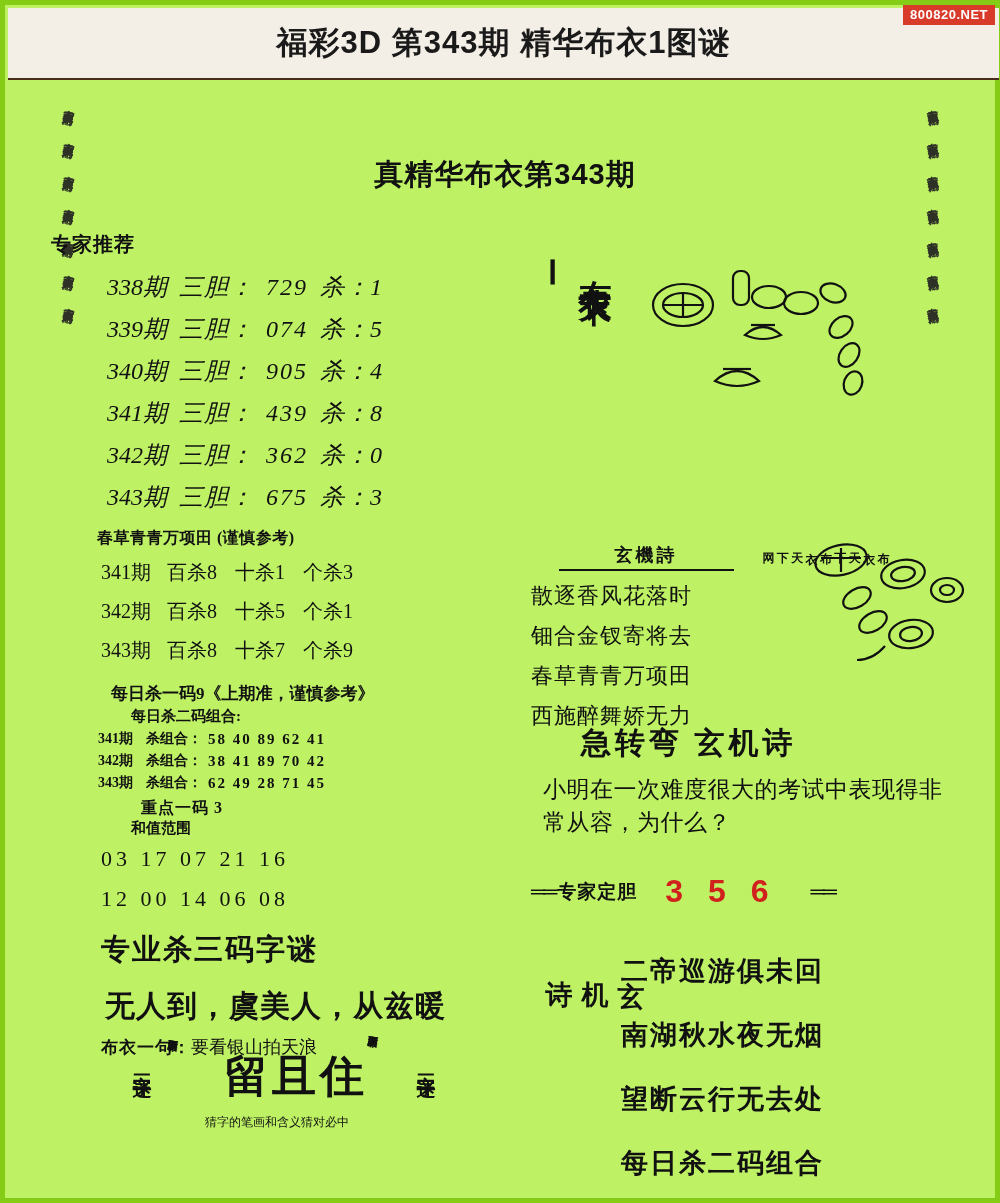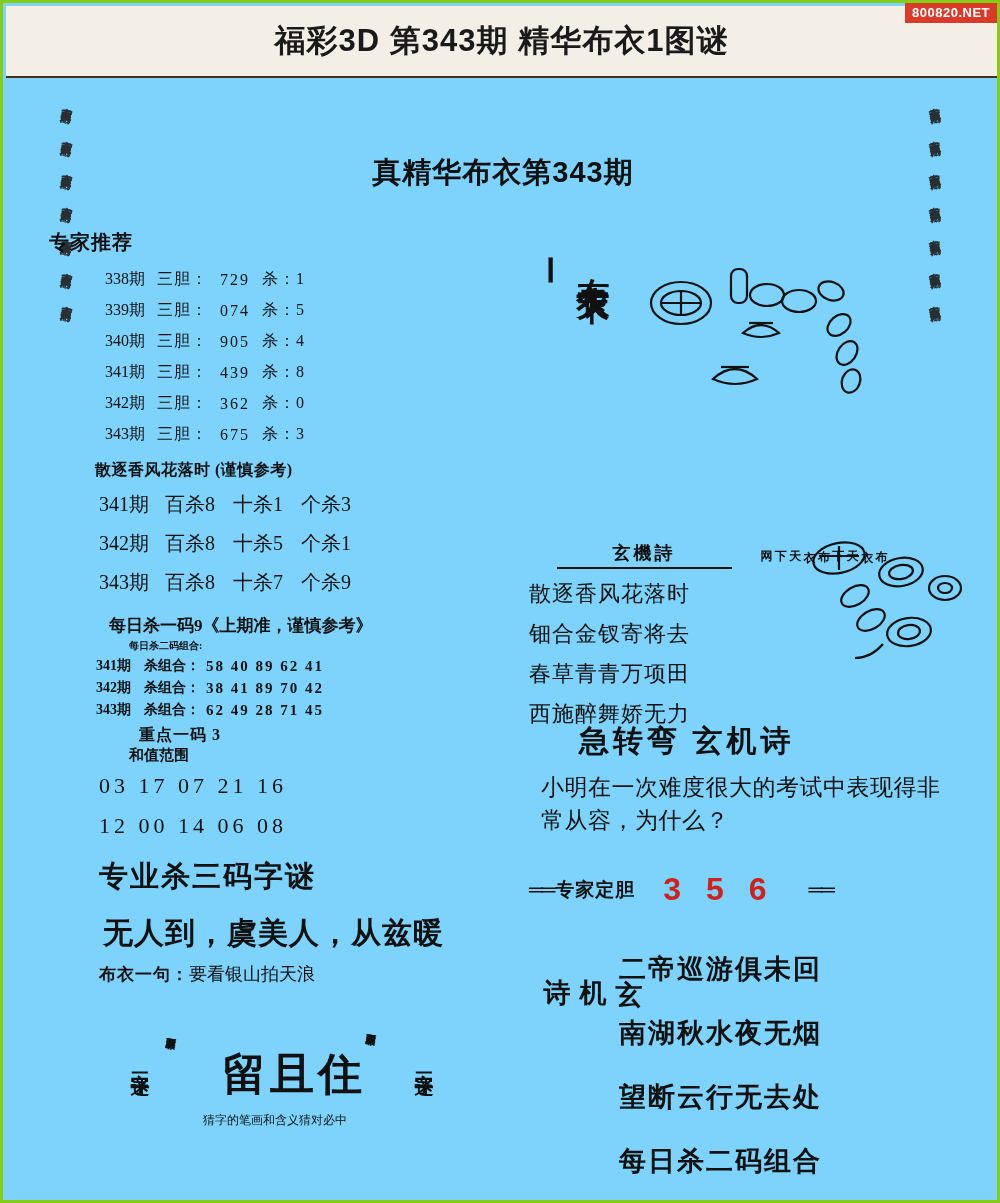--- a/index.html
+++ b/index.html
@@ -13,22 +13,22 @@
     font-family: "Liberation Serif", serif;
     color: #111;
     position: relative;
     overflow: hidden;
   }
   .page {
     position: relative;
     width: 1000px;
     height: 1203px;
     box-sizing: border-box;
-    border: 3px solid #84cc16;
-    background: #7dd3fc;
+    border: 5px solid #84cc16;
+    background: #bef264;
   }
   
   .site-stamp {
     position: absolute;
     top: 0px;
     right: 0px;
     background: #d93b2b;
     color: #fff;
     font-family: "Liberation Sans", sans-serif;
     font-size: 13px;
@@ -120,23 +120,24 @@
     font-weight: bold;
     letter-spacing: 1px;
     margin-left: -40px;
   }
   table.tips {
     border-collapse: collapse;
     margin-top: 8px;
     margin-left: 10px;
   }
   table.tips td {
-    font-size: 16px;
+    font-size: 24px;
     padding: 5px 6px;
     white-space: nowrap;
+    font-style: italic;
   }
   td.period { text-align: right; padding-right: 10px; }
   td.lbl { letter-spacing: 1px; }
   td.num { letter-spacing: 2px; padding-left: 2px; padding-right: 10px;}
   td.kill { letter-spacing: 1px; }
 
   .sub-head {
     margin-top: 10px;
     font-size: 16px;
     font-weight: bold;
@@ -158,21 +159,21 @@
 
   .daily-head {
     margin-top: 12px;
     margin-left: 20px;
     font-size: 17px;
     font-weight: bold;
   }
   .combo-head {
     margin-top: 2px;
     margin-left: 40px;
-    font-size: 10px;
+    font-size: 15px;
     font-weight: bold;
   }
   table.combo {
     border-collapse: collapse;
     margin-top: 2px;
     margin-left: 4px;
   }
   table.combo td {
     font-size: 14px;
     padding: 2px 3px;
@@ -488,21 +489,21 @@
         </tr>
         <tr>
           <td class="period">343期</td>
           <td class="lbl">三胆：</td>
           <td class="num">675</td>
           <td class="kill">杀：3</td>
         </tr>
       </tbody>
         </table>
 
-      <div class="sub-head">散逐香风花落时 (谨慎参考)</div>
+      <div class="sub-head">春草青青万项田 (谨慎参考)</div>
 
       <table class="pos">
         <tbody>
             <tr>
           <td class="p">341期</td>
           <td class="c">百杀8</td>
           <td class="c">十杀1</td>
           <td>个杀3</td>
         </tr>
         <tr>

